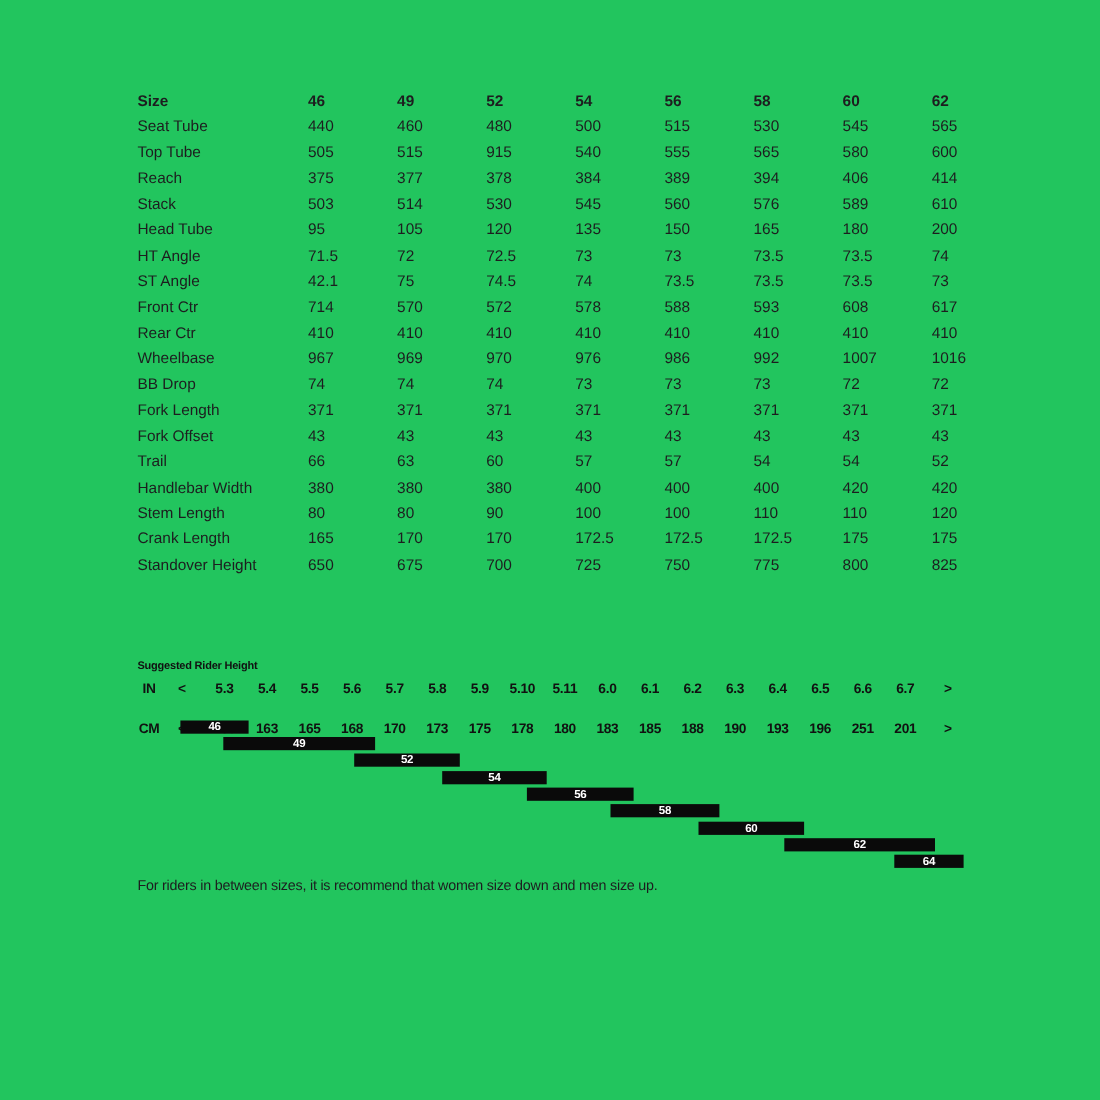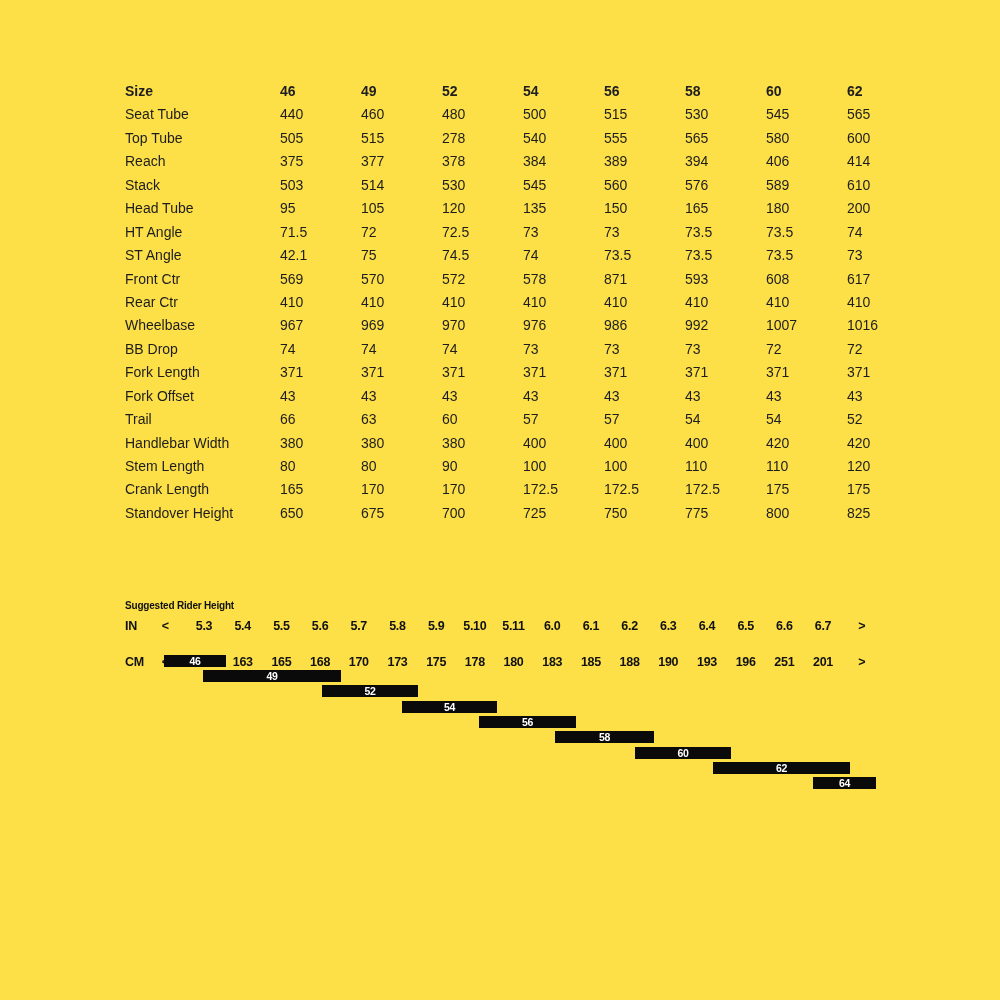--- a/index.html
+++ b/index.html
@@ -1,17 +1,17 @@
 <!DOCTYPE html>
 <html><head>
 <meta charset="utf-8">
 <style>
   html,body { margin:0; padding:0; background:#ffffff; }
   .page {
-    position:relative; width:1000px; height:1000px; background:#fde047;
+    position:relative; width:1000px; height:1000px; background:#22c55e;
     font-family:"Liberation Sans", sans-serif; color:#1d1d1f; overflow:hidden;
   }
 
   
   .geo-grid {
     position:absolute; left:125px; top:80px;
     display:grid; grid-template-columns:155px repeat(8, 81px);
     font-size:14px;
   }
   .gcell { height:23.45px; line-height:23.45px; white-space:nowrap; text-align:left; }
@@ -23,21 +23,21 @@
     font-size:10px; font-weight:bold; letter-spacing:-0.2px; color:#111;
   }
   .rh-row {
     position:absolute; left:125px;
     display:grid; grid-template-columns:21px repeat(19, 38.7px);
     font-size:12.5px; font-weight:bold; letter-spacing:-0.3px; color:#111;
   }
   .rh-row.in { top:619px; }
   .rh-row.cm { top:635px;margin-top:20px; }
   .rh-cell { height:15px; line-height:15px; text-align:center; white-space:nowrap; }
-  .rh-label { text-align:left; }
+  .rh-label { text-align:center; }
 
   .size-bar {
     position:absolute; height:12px; background:#0a0a0a; color:#ffffff;
     font-size:10.5px; font-weight:bold; letter-spacing:-0.3px;
     text-align:center; line-height:12.5px;
   }
 
   .footnote {
     position:absolute; left:125px; top:797px;
     font-size:13px; letter-spacing:-0.2px; color:#1d1d1f;
@@ -63,21 +63,21 @@
       <div class="gcell">460</div>
       <div class="gcell">480</div>
       <div class="gcell">500</div>
       <div class="gcell">515</div>
       <div class="gcell">530</div>
       <div class="gcell">545</div>
       <div class="gcell">565</div>
       <div class="gcell rlabel">Top Tube</div>
       <div class="gcell">505</div>
       <div class="gcell">515</div>
-      <div class="gcell">278</div>
+      <div class="gcell">915</div>
       <div class="gcell">540</div>
       <div class="gcell">555</div>
       <div class="gcell">565</div>
       <div class="gcell">580</div>
       <div class="gcell">600</div>
       <div class="gcell rlabel">Reach</div>
       <div class="gcell">375</div>
       <div class="gcell">377</div>
       <div class="gcell">378</div>
       <div class="gcell">384</div>
@@ -115,25 +115,25 @@
       <div class="gcell rlabel">ST Angle</div>
       <div class="gcell">42.1</div>
       <div class="gcell">75</div>
       <div class="gcell">74.5</div>
       <div class="gcell">74</div>
       <div class="gcell">73.5</div>
       <div class="gcell">73.5</div>
       <div class="gcell">73.5</div>
       <div class="gcell">73</div>
       <div class="gcell rlabel">Front Ctr</div>
-      <div class="gcell">569</div>
+      <div class="gcell">714</div>
       <div class="gcell">570</div>
       <div class="gcell">572</div>
       <div class="gcell">578</div>
-      <div class="gcell">871</div>
+      <div class="gcell">588</div>
       <div class="gcell">593</div>
       <div class="gcell">608</div>
       <div class="gcell">617</div>
       <div class="gcell rlabel">Rear Ctr</div>
       <div class="gcell">410</div>
       <div class="gcell">410</div>
       <div class="gcell">410</div>
       <div class="gcell">410</div>
       <div class="gcell">410</div>
       <div class="gcell">410</div>
@@ -272,13 +272,14 @@
       <div class="size-bar" style="left: 203px; width: 138px; top: 669.9px; background: rgb(10, 10, 10); color: rgb(255, 255, 255);">49</div>
       <div class="size-bar" style="left: 322px; width: 96px; top: 685.2px; background: rgb(10, 10, 10); color: rgb(255, 255, 255);">52</div>
       <div class="size-bar" style="left: 402px; width: 95px; top: 700.5px; background: rgb(10, 10, 10); color: rgb(255, 255, 255);">54</div>
       <div class="size-bar" style="left: 479px; width: 97px; top: 715.9px; background: rgb(10, 10, 10); color: rgb(255, 255, 255);">56</div>
       <div class="size-bar" style="left: 555px; width: 99px; top: 731.3px; background: rgb(10, 10, 10); color: rgb(255, 255, 255);">58</div>
       <div class="size-bar" style="left: 635px; width: 96px; top: 746.6px; background: rgb(10, 10, 10); color: rgb(255, 255, 255);">60</div>
       <div class="size-bar" style="left: 713px; width: 137px; top: 762px; background: rgb(10, 10, 10); color: rgb(255, 255, 255);">62</div>
       <div class="size-bar" style="left: 813px; width: 63px; top: 777.3px; background: rgb(10, 10, 10); color: rgb(255, 255, 255);">64</div>
     </div>
 
+  <div class="footnote">For riders in between sizes, it is recommend that women size down and men size up.</div>
 </div>
 
 </body></html>

